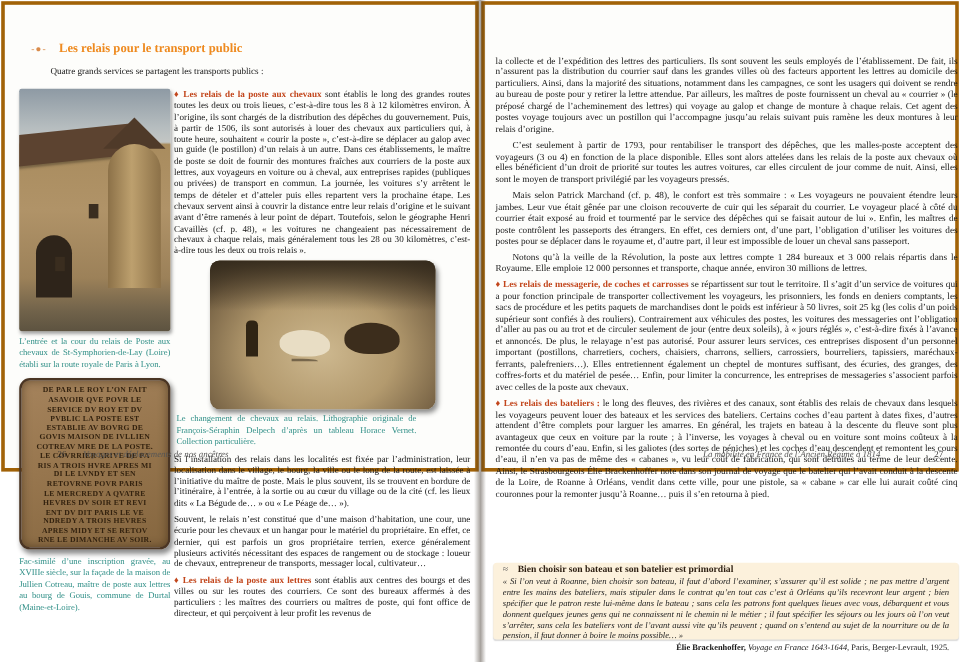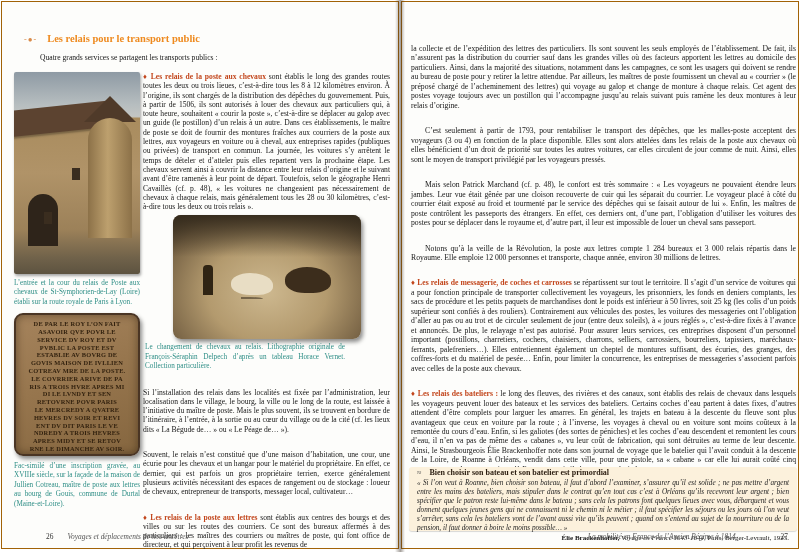--- a/index.html
+++ b/index.html
@@ -1,19 +1,19 @@
 <!DOCTYPE html>
 <html><head>
 <meta charset="utf-8">
 <style>
   * { margin:0; padding:0; box-sizing:border-box; }
   html,body { width:800px; height:552px; background:#e9e7e3; }
   body { font-family:"Liberation Serif","DejaVu Serif",serif; color:#161616; }
   .spread { position:relative; width:800px; height:552px; background:#fff; overflow:hidden; }
-  .page { position:absolute; top:1px; height:548px; width:398px; background:#fdfdfb; border:1px solid #a16207; }
+  .page { position:absolute; top:1px; height:392px; width:398px; background:#fdfdfb; border:3px solid #a16207; }
   .page-left { left:1px; }
   .page-right { left:401px; }
   .gutter { position:absolute; top:0; left:395px; width:10px; height:552px;
     background:linear-gradient(90deg, rgba(0,0,0,0) 0%, rgba(60,50,40,.38) 45%, rgba(60,50,40,.45) 55%, rgba(0,0,0,0) 100%); }
 
   
   .lp-header { position:absolute; top:31px; left:22px; font-weight:bold; font-size:10.5px; color:#ee8a1f; }
   .lp-header .orn { color:#d98b4a; font-size:8px; font-weight:normal; margin-right:10px; letter-spacing:1px; }
   .lp-intro { position:absolute; top:51px; left:38px; right:12px; font-size:8px; }
 
@@ -41,21 +41,21 @@
   .bullet { color:#c2461c; font-weight:bold; }
   .litho { margin:4px auto 0 auto; width:188px; height:124px; position:relative; overflow:hidden; border-radius:8px;
     box-shadow:2px 3px 4px rgba(0,0,0,.45);
     background:radial-gradient(ellipse at 50% 62%, #cdb88f 0%, #b39a6e 45%, #7c6748 78%, #463a28 100%); }
   .litho .trees { position:absolute; top:0; left:0; right:0; height:42px;
     background:linear-gradient(180deg, rgba(52,42,28,.95), rgba(52,42,28,0)); }
   .litho .h-white { position:absolute; left:58px; top:58px; width:42px; height:22px; background:#e8ddc4; border-radius:50% 60% 40% 50%; box-shadow:0 14px 0 -10px rgba(40,30,18,.5); }
   .litho .h-dark { position:absolute; left:112px; top:52px; width:46px; height:26px; background:#3c2d1c; border-radius:55% 60% 45% 50%; }
   .litho .fig { position:absolute; left:30px; top:50px; width:10px; height:30px; background:#2f2414; border-radius:4px 4px 0 0; }
   .litho-cap { margin-top:4px; width:200px; margin-left:2px; }
-  .para { margin-top:16px; }
+  .para { margin-top:4px; }
 
   
   .rp-body { position:absolute; top:42px; left:9px; width:385px; }
   .rp-body .body-txt { font-size:7.7px; line-height:1.23; }
   .indent { text-indent:14px; }
   .quote-box { position:absolute; top:465px; left:7px; width:388px; height:64px;
     background:#fcf1dc; border-radius:3px; padding:1px 8px 4px 8px; box-shadow:0 1px 1px rgba(0,0,0,.15); }
   .qb-title { font-weight:bold; font-size:8px; color:#2b1d10; }
   .qb-title .orn { color:#555; font-weight:normal; margin-right:8px; }
   .qb-quote { margin-top:2px; font-style:italic; font-size:7.2px; line-height:1.25; text-align:justify; color:#222; }

